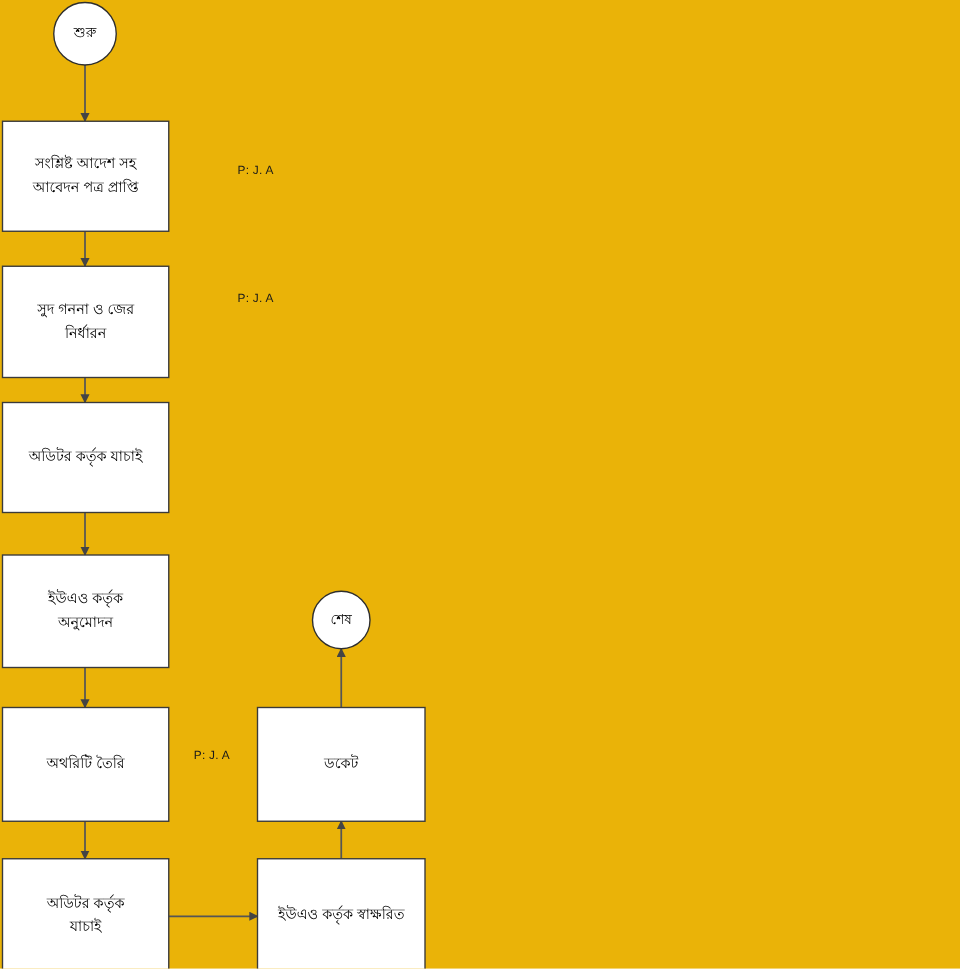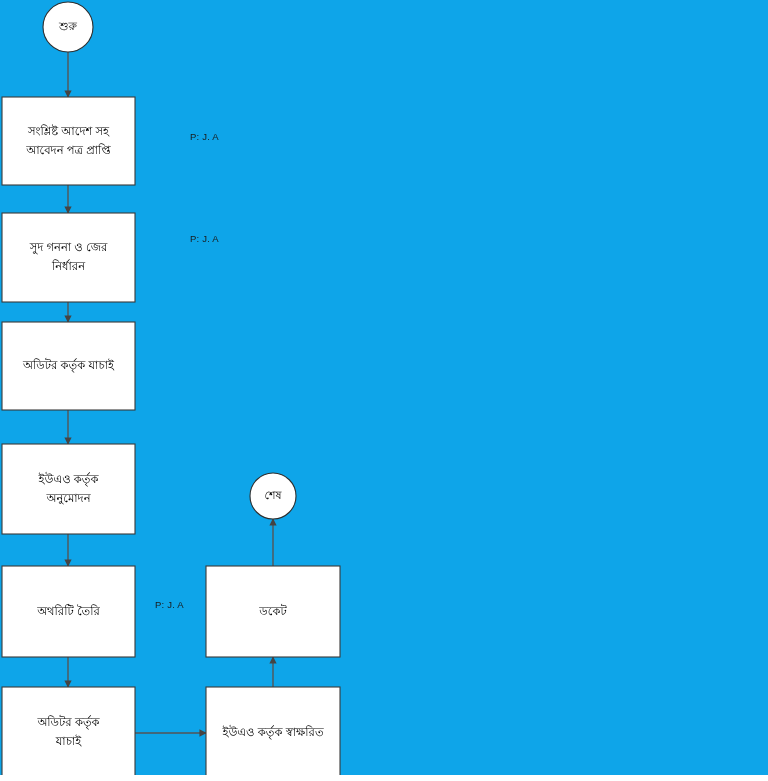--- a/index.html
+++ b/index.html
@@ -7,21 +7,21 @@
     padding: 0;
     background: #ffffff;
   }
   body {
     font-family: "Liberation Sans", sans-serif;
   }
   #canvas {
     position: relative;
     width: 768px;
     height: 775px;
-    background: #0ea5e9;
+    background: #eab308;
     overflow: hidden;
   }
   #flow-svg {
     position: absolute;
     left: 0;
     top: 0;
     width: 768px;
     height: 781px;
   }
   .node-text {

